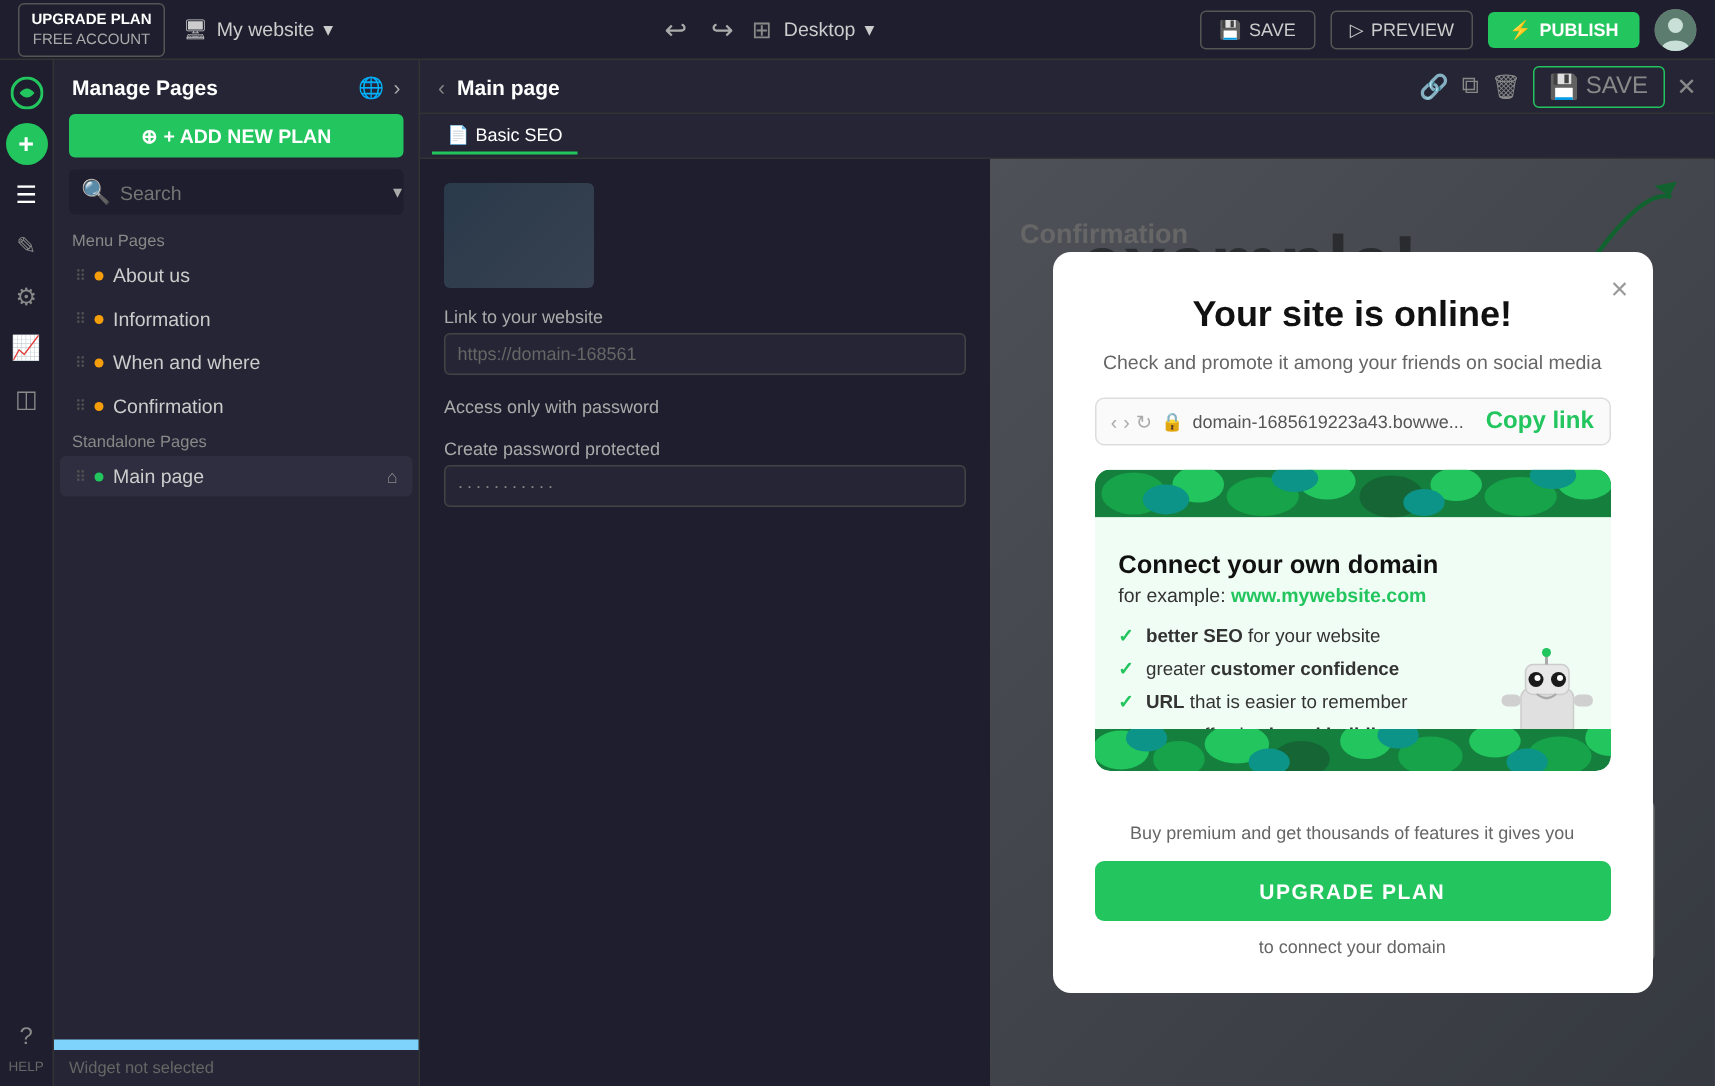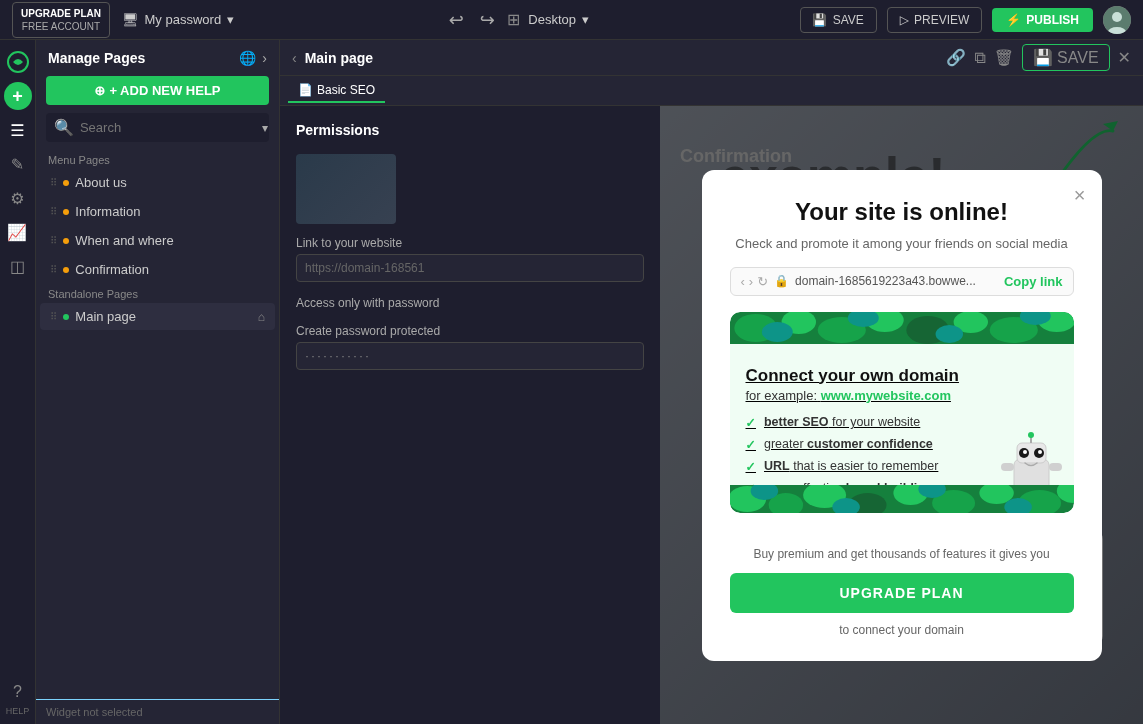--- a/index.html
+++ b/index.html
@@ -295,21 +295,21 @@
     .url-bar {
       display: flex; align-items: center;
       border: 1px solid #ddd; border-radius: 6px;
       padding: 6px 10px; gap: 6px; margin-bottom: 16px;
       background: #fafafa;
     }
     .url-bar .nav-icons { display: flex; gap: 4px; color: #aaa; font-size: 13px; }
     .url-bar .lock-icon { color: #aaa; font-size: 12px; }
     .url-text { flex: 1; font-size: 12px; color: #555; overflow: hidden; text-overflow: ellipsis; white-space: nowrap; }
     .copy-link-btn {
-      background: none; border: none; color: #22c55e; font-size: 13px; cursor: pointer; white-space: nowrap; font-weight: 600;
+      background: none; border: none; color: #22c55e; font-size: 16px; cursor: pointer; white-space: nowrap; font-weight: 600;
     }
 
     
     .domain-card {
       background: #f0fdf4;
       border-radius: 10px;
       padding: 18px 16px 10px;
       margin-bottom: 16px;
       position: relative;
       overflow: hidden;
@@ -346,21 +346,21 @@
 <body>
 
 <div class="topbar">
   <div class="topbar-left">
     <button class="upgrade-btn">
       <div class="line1">UPGRADE PLAN</div>
       <div class="line2">FREE ACCOUNT</div>
     </button>
     <button class="mywebsite-btn">
       <span>🖥</span>
-      <span>My password</span>
+      <span>My website</span>
       <span>▾</span>
     </button>
   </div>
   <div class="topbar-center">
     <button class="icon-btn">↩</button>
     <button class="icon-btn">↪</button>
     <span style="color:#888;font-size:16px;">⊞</span>
     <button class="device-select">
       <span>Desktop</span>
       <span>▾</span>
@@ -414,21 +414,21 @@
     <div class="pages-header">
       <span class="pages-title">Manage Pages</span>
       <div class="pages-header-icons">
         <span>🌐</span>
         <span>›</span>
       </div>
     </div>
 
     <button class="add-page-btn">
       <span>⊕</span>
-      <span>+ ADD NEW HELP</span>
+      <span>+ ADD NEW PLAN</span>
     </button>
 
     <div class="search-bar">
       <span style="color:#888;">🔍</span>
       <input type="text" placeholder="Search" style="">
       <span class="chevron">▾</span>
     </div>
 
     <div class="section-label">Menu Pages</div>
 
@@ -455,21 +455,21 @@
 
     <div class="section-label">Standalone Pages</div>
 
     <div class="page-item active">
       <span class="drag-icon">⠿</span>
       <span class="dot green"></span>
       <span>Main page</span>
       <span class="home-icon">⌂</span>
     </div>
 
-    <div style="margin-top:auto; padding: 6px 10px; border-top:1px solid #7dd3fc; color:#666; font-size:11px;">Widget not selected</div>
+    <div style="margin-top:auto; padding: 6px 10px; border-top:7px solid #7dd3fc; color:#666; font-size:11px;">Widget not selected</div>
   </div>
 
   <div class="editor-area">
     <div class="editor-topbar">
       <span class="back-btn">‹</span>
       <span class="page-name">Main page</span>
       <div class="editor-actions">
         <span>🔗</span>
         <span>⧉</span>
         <span>🗑</span>
@@ -484,21 +484,20 @@
     <div class="editor-subtabs">
       <div class="subtab active">
         <span>📄</span>
         <span>Basic SEO</span>
       </div>
     </div>
 
     <div class="editor-main">
 
       <div class="permissions-panel">
-        <div class="permissions-title">Permissions</div>
         <div class="page-preview-thumb" style="background: linear-gradient(135deg, #2a3a4a, #374151); display:flex; align-items:center; justify-content:center; color:#555; font-size:11px;">
         </div>
         <div class="form-field">
           <div class="form-label">Link to your website</div>
           <input class="form-input" type="text" placeholder="https://domain-168561" style="">
         </div>
         <div class="form-field">
           <div class="form-label">Access only with password</div>
         </div>
         <div class="form-field">
@@ -560,21 +559,21 @@
                   <ellipse cx="330" cy="18" rx="28" ry="13" fill="#16a34a"></ellipse>
                   <ellipse cx="380" cy="8" rx="22" ry="12" fill="#22c55e"></ellipse>
 
                   <ellipse cx="55" cy="20" rx="18" ry="10" fill="#0d9488"></ellipse>
                   <ellipse cx="155" cy="6" rx="18" ry="9" fill="#0d9488"></ellipse>
                   <ellipse cx="255" cy="22" rx="16" ry="9" fill="#0d9488"></ellipse>
                   <ellipse cx="355" cy="4" rx="18" ry="9" fill="#0d9488"></ellipse>
                 </svg>
               </div>
 
-              <div style="margin-top:36px;text-decoration:underline;">
+              <div style="margin-top:36px;">
                 <div class="domain-card-title">Connect your own domain</div>
                 <div class="domain-card-example">
                   <span>for example:</span>
                   <a href="#" style="color:#22c55e;font-weight:700;">www.mywebsite.com</a>
                 </div>
 
                 <div class="benefit-item">
                   <span class="check">✓</span>
                   <span><strong>better SEO</strong> for your website</span>
                 </div>

